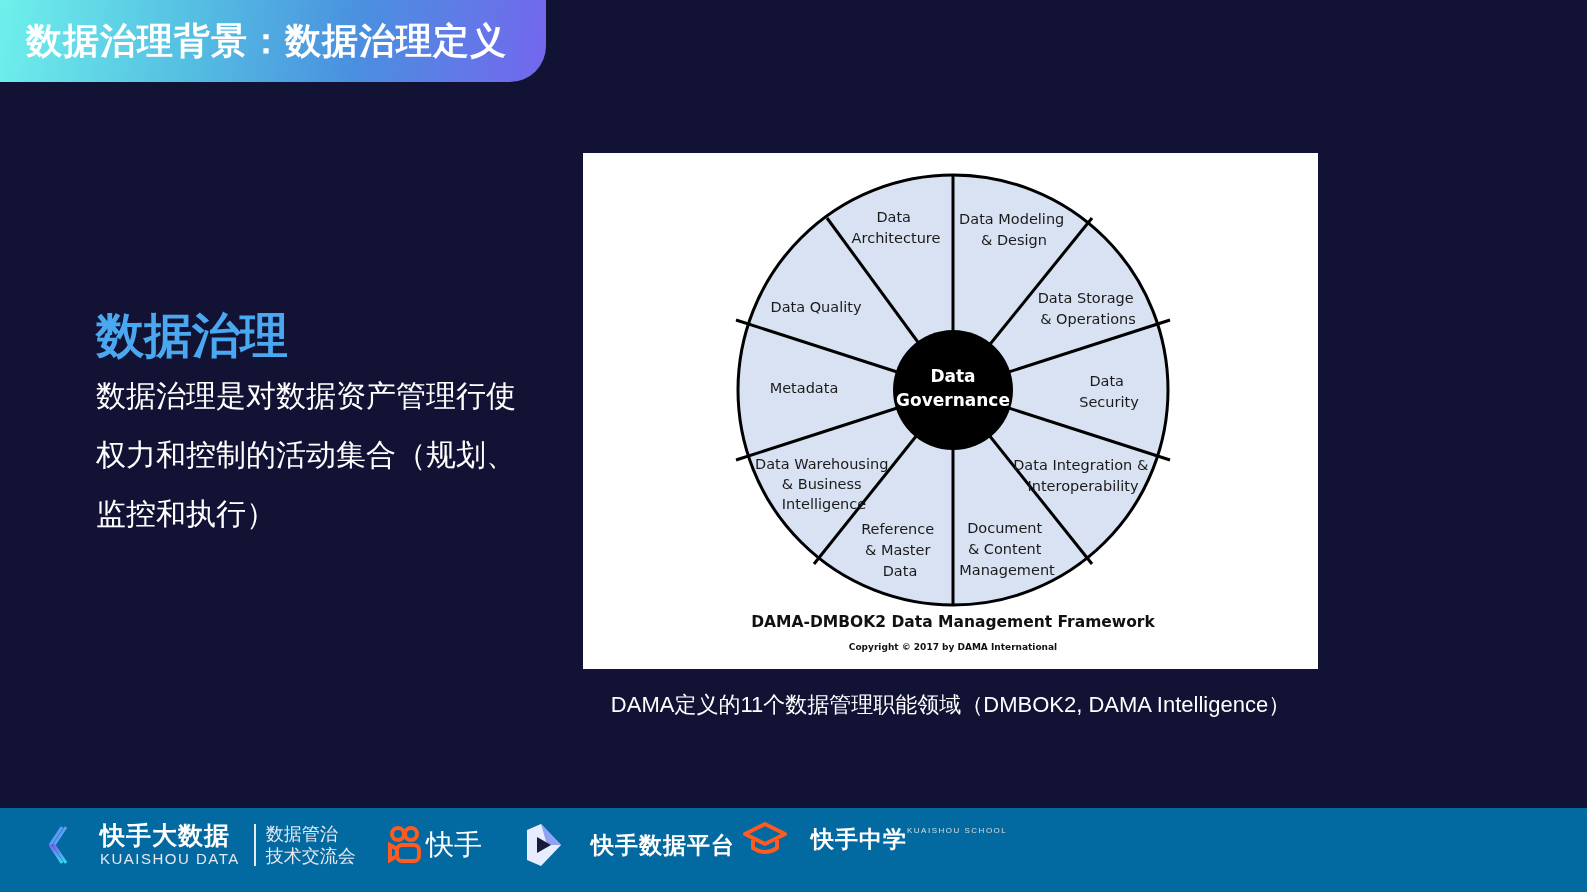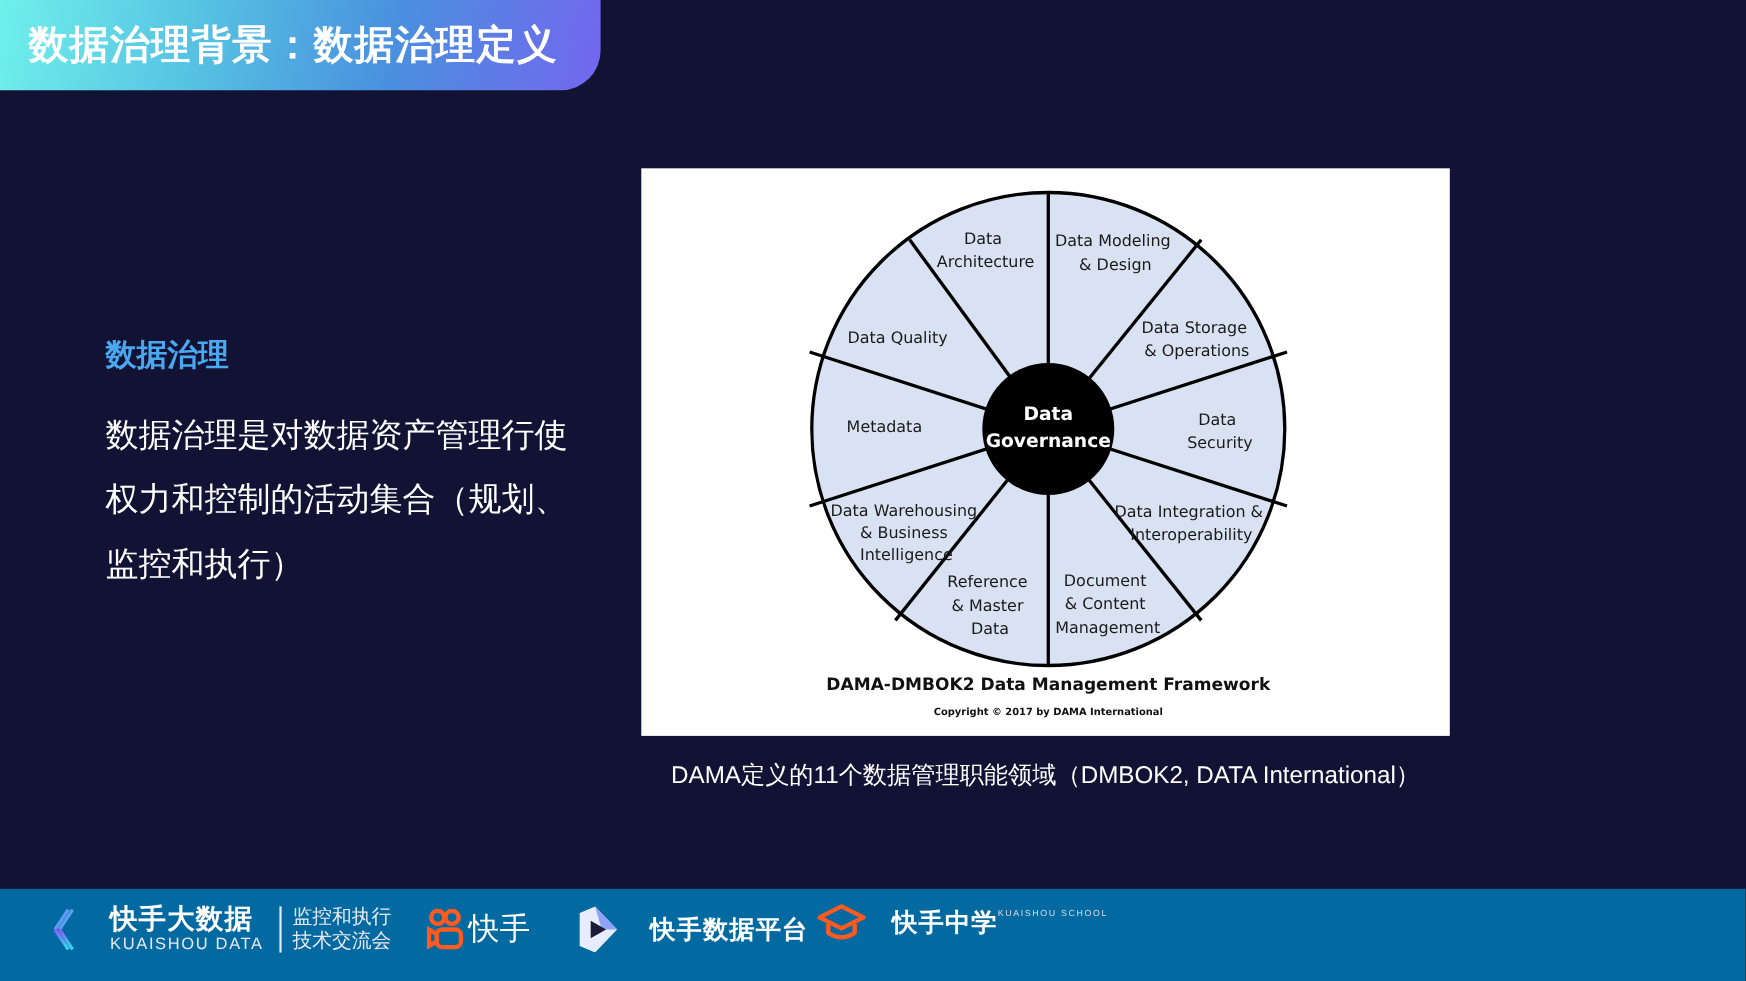--- a/index.html
+++ b/index.html
@@ -14,21 +14,21 @@
     background:linear-gradient(100deg,#6ff0ec 0%,#55bfe2 35%,#4a90df 65%,#7466ee 100%);
     border-bottom-right-radius:36px;
     display:flex; align-items:center;
   }
   .header-title {
     margin-left:26px; font-size:36px; font-weight:bold; color:#ffffff; letter-spacing:1px;
     white-space:nowrap;
   }
   .section-heading {
     position:absolute; left:96px; top:304px;
-    font-size:28px; font-weight:bold; color:#4aa8f0;
+    font-size:48px; font-weight:bold; color:#4aa8f0;
   }
   .section-body {
     position:absolute; left:96px; top:366px; width:440px;
     font-size:30px; line-height:59px; color:#ffffff;
   }
   .figure-box {
     position:absolute; left:583px; top:153px; width:735px; height:516px;
     background:#ffffff;
   }
   .figure-box svg { position:absolute; left:0; top:0; }
@@ -132,21 +132,21 @@
     </text>
     <text class="wheel-label" text-anchor="middle">
       <tspan x="233" y="159">Data Quality</tspan>
     </text>
 
     <text class="fw-title" text-anchor="middle" x="370" y="474">DAMA-DMBOK2 Data Management Framework</text>
     <text class="fw-copy" text-anchor="middle" x="370" y="497">Copyright © 2017  by DAMA International</text>
   </svg>
 </div>
 
-<div class="figure-caption">DAMA定义的11个数据管理职能领域（DMBOK2, DATA International）</div>
+<div class="figure-caption">DAMA定义的11个数据管理职能领域（DMBOK2, DAMA Intelligence）</div>
 
 <div class="footer">
   <div class="logo-group kd-logo">
     <svg width="48" height="40" viewBox="0 0 48 40">
       <defs>
         <linearGradient id="kdg" x1="0" y1="0" x2="1" y2="1">
           <stop offset="0" stop-color="#8a5cf5"></stop>
             <stop offset="1" stop-color="#2ee0f0"></stop>
         </linearGradient>
       </defs>
@@ -163,21 +163,21 @@
         <line x1="24" y1="29" x2="36" y2="29"></line>
         <line x1="24" y1="35" x2="30" y2="35"></line>
       </g>
     </svg>
     <div class="kd-text">
       <span class="kd-cn">快手大数据</span>
       <span class="kd-en">KUAISHOU DATA</span>
     </div>
     <div class="divider"></div>
     <div class="kd-sub">
-      <span>监控和执行</span>
+      <span>数据管治</span>
       <span>技术交流会</span>
     </div>
   </div>
 
   <div class="logo-group ks-logo">
     <svg width="34" height="38" viewBox="0 0 34 38">
       <g fill="none" stroke="#ff5a1f" stroke-width="4">
         <circle cx="10" cy="8" r="6"></circle>
         <circle cx="23" cy="8" r="6"></circle>
         <rect x="9" y="19" width="22" height="16" rx="5"></rect>

